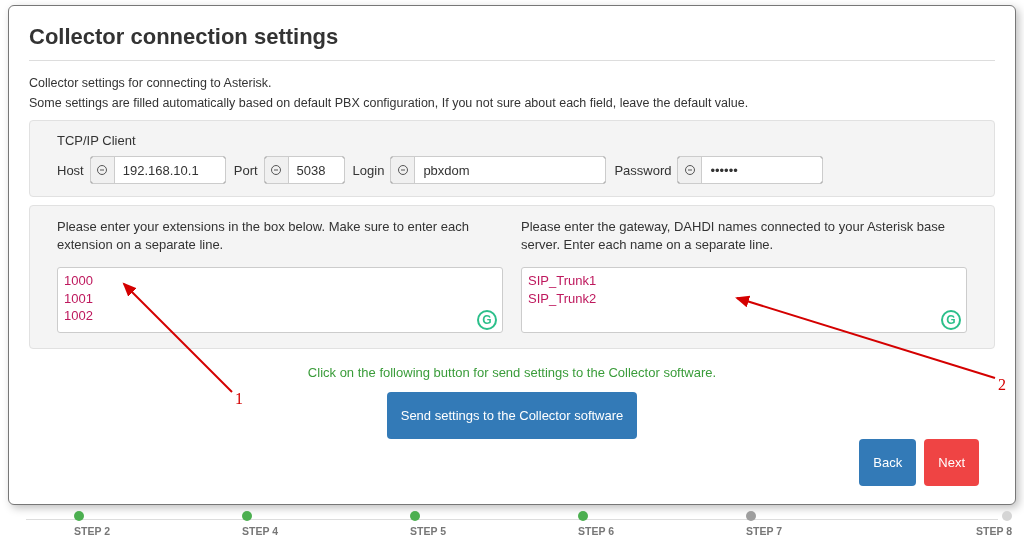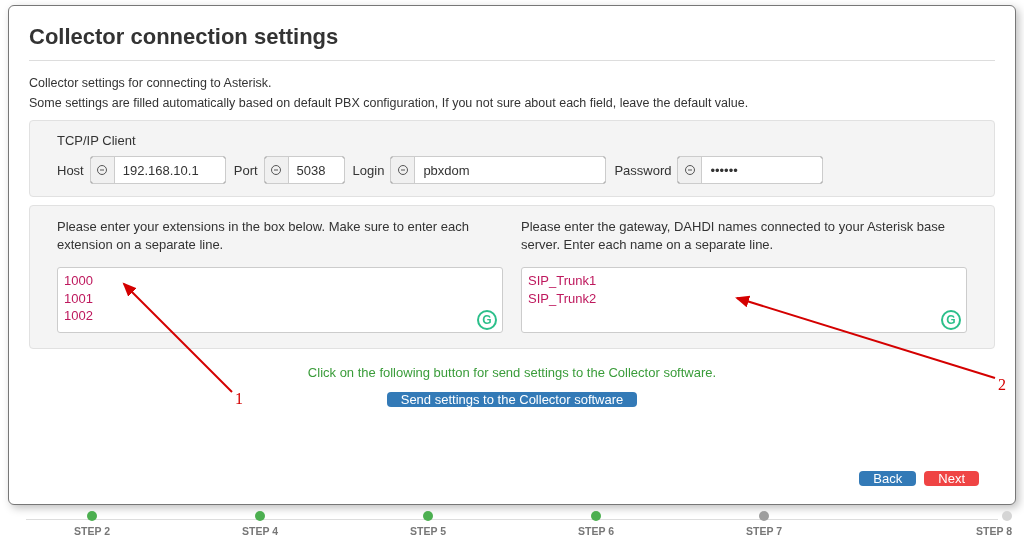--- a/index.html
+++ b/index.html
@@ -44,21 +44,21 @@
     background:#fff; line-height:1.35;
   }
   .gram-badge {
     position:absolute; right:6px; bottom:6px; width:20px; height:20px; border-radius:50%;
     border:2px solid #2bbf8a; display:flex; align-items:center; justify-content:center;
     color:#2bbf8a; font-weight:bold; font-size:12px; background:#fff;
   }
   .hint-green { text-align:center; color:#3a9c3a; font-size:13px; margin-top:16px; }
   .center { text-align:center; margin-top:12px; }
   .btn {
-    display:inline-block; border:none; border-radius:4px; padding:0 14px;
+    display:inline-block; border:none; border-radius:4px; padding:16px 14px;
     font-size:13px; cursor:pointer; color:#fff;
   }
   .btn-primary { background:#337ab7; }
   .btn-primary-light { background:#ef4444; }
   .nav-btns { position:absolute; right:36px; bottom:18px; display:flex; gap:8px; }
 
   
   .annotation { position:absolute; pointer-events:none; }
   .anno-label { position:absolute; color:#d40000; font-size:16px; font-family:"Times New Roman", serif; pointer-events:none; }
 
@@ -70,21 +70,21 @@
   .step { flex:1; position:relative; text-align:center; }
   .step:first-child { text-align:left; }
   .step:last-child { text-align:right; }
   .dot {
     width:10px; height:10px; border-radius:50%; display:inline-block; position:relative; z-index:2;
   }
   .dot.green { background:#4caf50; }
   .dot.gray  { background:#9e9e9e; }
   .dot.lite  { background:#d5d5d5; }
   .step-label { font-size:10.5px; color:#777; font-weight:bold; margin-top:4px; }
-  .step .align { display:inline-flex; flex-direction:column; align-items:center; }
+  .step .align { display:inline-flex; flex-direction:column; }
   .step:first-child .align { align-items:flex-start; margin-left:4px; }
   .step:last-child .align { align-items:flex-end; margin-right:4px; }
   .stepper-line {
     position:absolute; left:18px; right:18px; top:10px; height:1px; background:#ddd; z-index:1;
   }
 </style>
 </head>
 <body>
 
 <div class="canvas">

